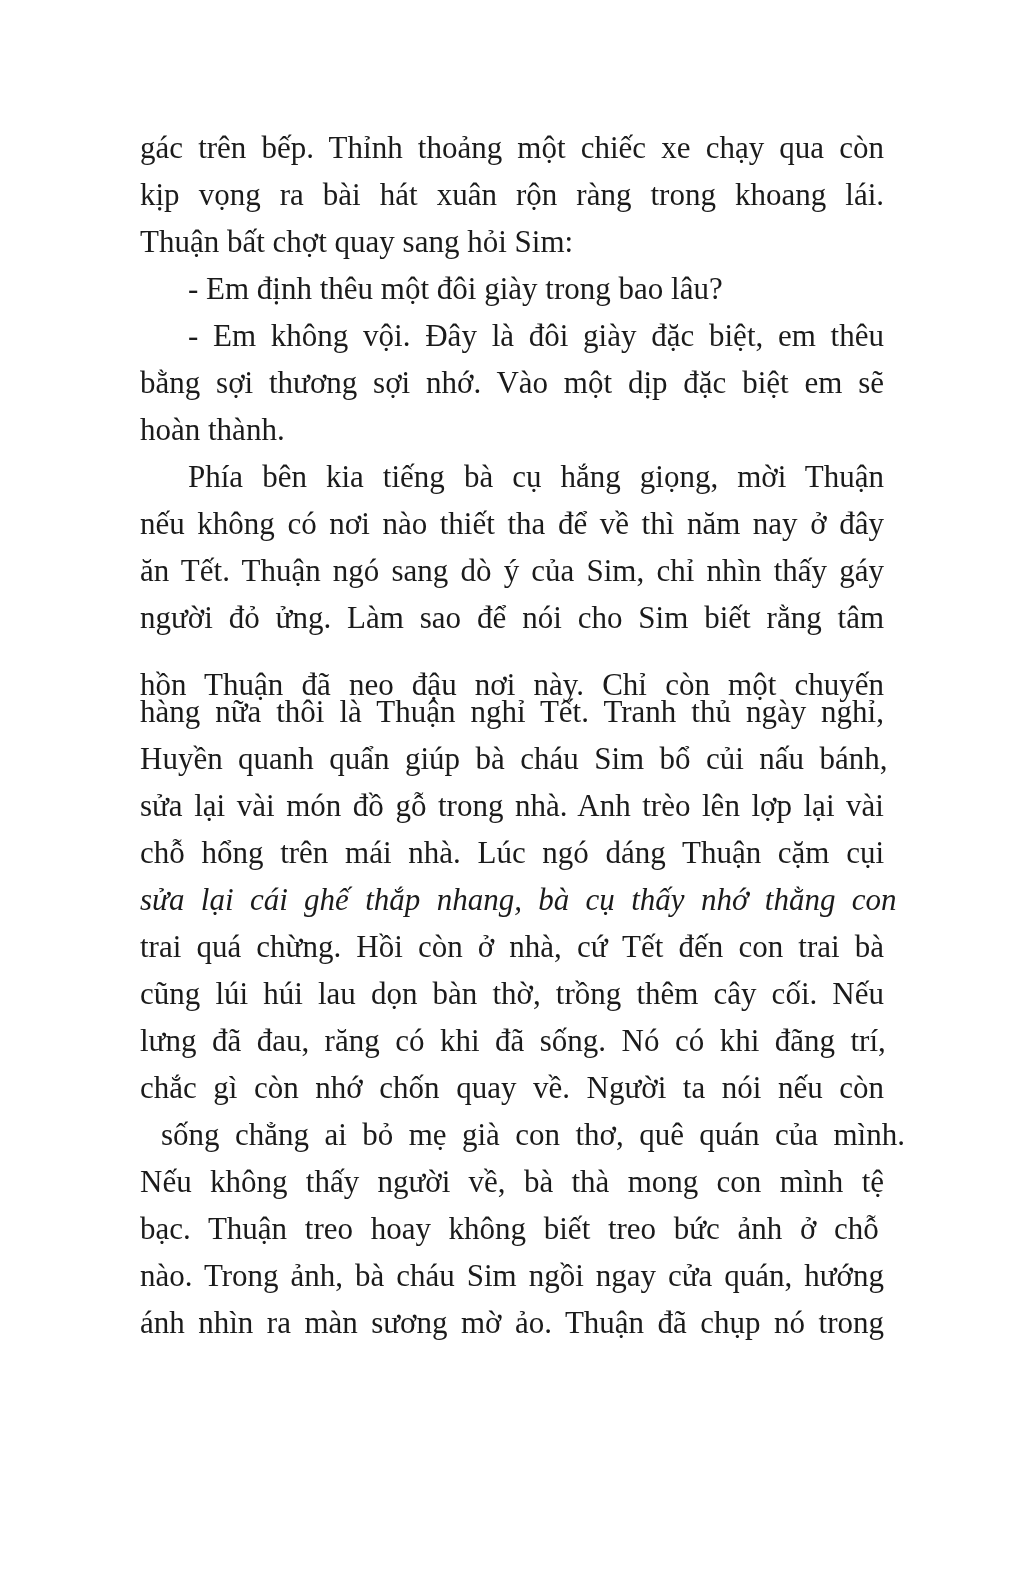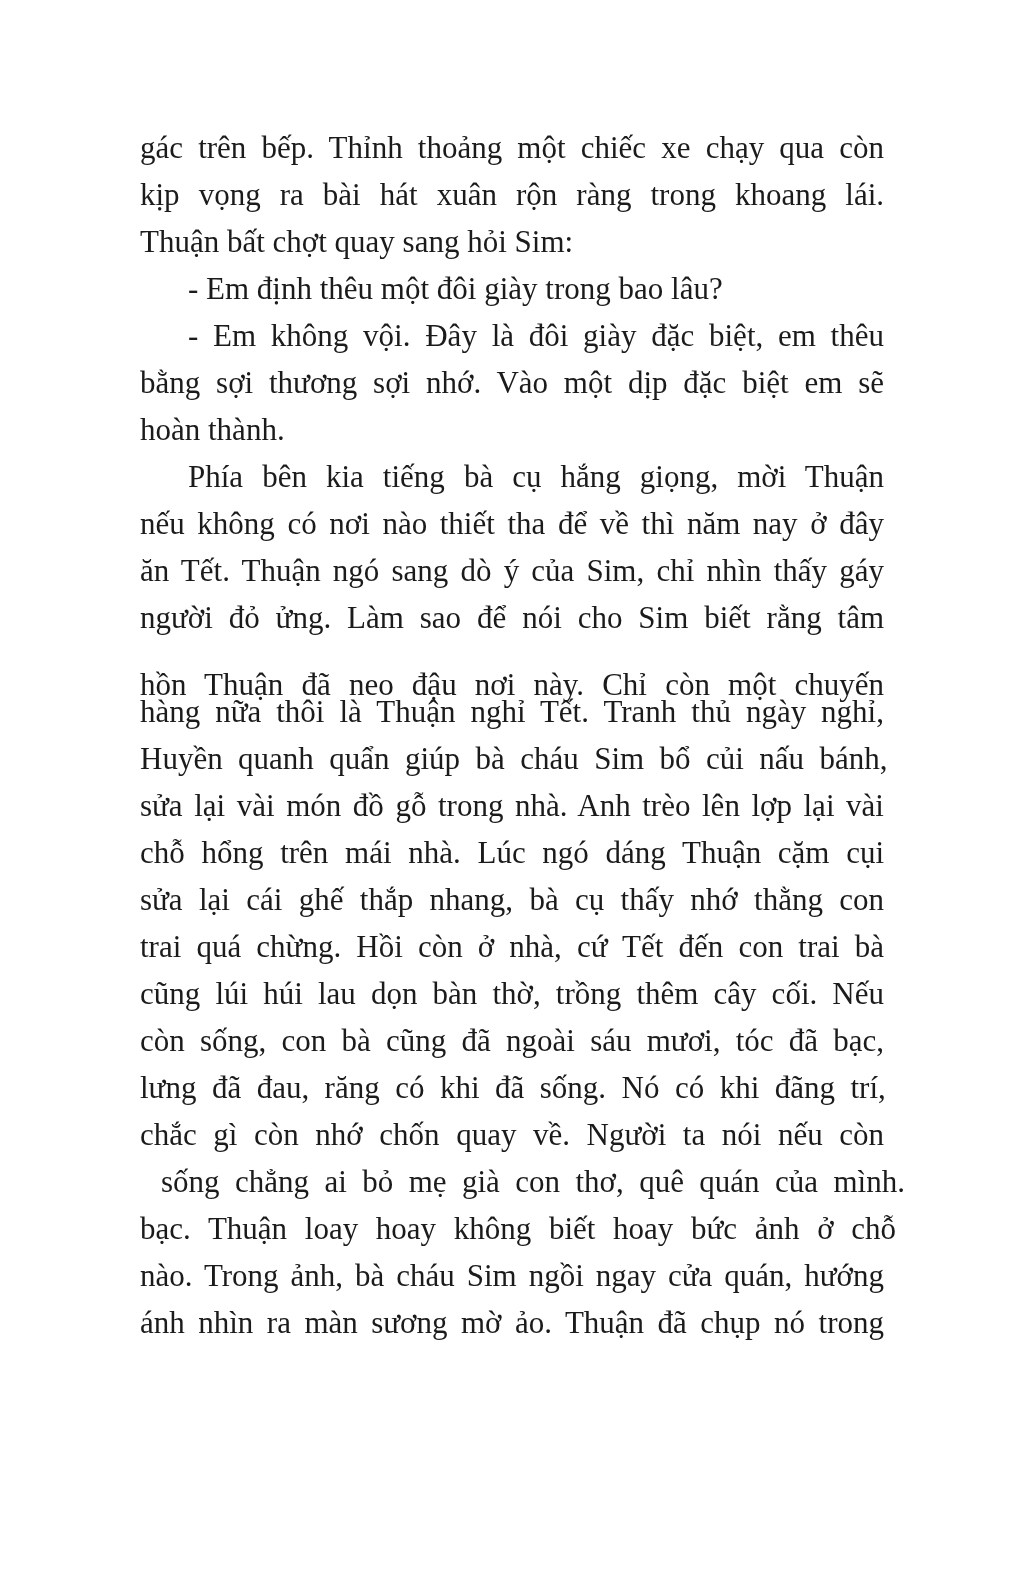--- a/index.html
+++ b/index.html
@@ -76,28 +76,28 @@
       <div class="line"><span class="line-text">hoàn thành.</span></div>
       <div class="line indent"><span class="line-text" style="word-spacing: 11.29px;">Phía bên kia tiếng bà cụ hắng giọng, mời Thuận</span></div>
       <div class="line"><span class="line-text" style="word-spacing: 4.84px;">nếu không có nơi nào thiết tha để về thì năm nay ở đây</span></div>
       <div class="line"><span class="line-text" style="word-spacing: 4.41px; font-family: Liberation Serif, serif;">ăn Tết. Thuận ngó sang dò ý của Sim, chỉ nhìn thấy gáy</span></div>
       <div class="line"><span class="line-text" style="word-spacing: 8.15px;">người đỏ ửng. Làm sao để nói cho Sim biết rằng tâm</span></div>
       <div class="line"><span class="line-text" style="word-spacing: 10.43px; margin-top: 20px;">hồn Thuận đã neo đậu nơi này. Chỉ còn một chuyến</span></div>
       <div class="line"><span class="line-text" style="word-spacing: 7.22px;">hàng nữa thôi là Thuận nghỉ Tết. Tranh thủ ngày nghỉ,</span></div>
       <div class="line"><span class="line-text" style="word-spacing: 7.68px;">Huyền quanh quẩn giúp bà cháu Sim bổ củi nấu bánh,</span></div>
       <div class="line"><span class="line-text" style="word-spacing: 3.81px;">sửa lại vài món đồ gỗ trong nhà. Anh trèo lên lợp lại vài</span></div>
       <div class="line"><span class="line-text" style="word-spacing: 8.95px;">chỗ hổng trên mái nhà. Lúc ngó dáng Thuận cặm cụi</span></div>
-      <div class="line"><span class="line-text" style="word-spacing: 8.59px;">sửa lại cái ghế thắp nhang, bà cụ thấy nhớ thằng con</span></div>
+      <div class="line"><span class="line-text" style="word-spacing: 8.59px; font-style: italic;">sửa lại cái ghế thắp nhang, bà cụ thấy nhớ thằng con</span></div>
       <div class="line"><span class="line-text" style="word-spacing: 7.38px;">trai quá chừng. Hồi còn ở nhà, cứ Tết đến con trai bà</span></div>
       <div class="line"><span class="line-text" style="word-spacing: 7.37px;">cũng lúi húi lau dọn bàn thờ, trồng thêm cây cối. Nếu</span></div>
-      <div class="line"><span class="line-text" style="word-spacing: 7.49px;">còn sống, con bà cũng đã ngoài sáu mươi, tóc đã bạc,</span></div>
       <div class="line"><span class="line-text" style="word-spacing: 7.73px;">lưng đã đau, răng có khi đã sống. Nó có khi đãng trí,</span></div>
       <div class="line"><span class="line-text" style="word-spacing: 8.82px;">chắc gì còn nhớ chốn quay về. Người ta nói nếu còn</span></div>
       <div class="line"><span class="line-text" style="word-spacing: 7.68px; margin-left: 21px;">sống chẳng ai bỏ mẹ già con thơ, quê quán của mình.</span></div>
-      <div class="line"><span class="line-text" style="word-spacing: 9.93px;">bạc. Thuận loay hoay không biết hoay bức ảnh ở chỗ</span></div>
+      <div class="line"><span class="line-text" style="word-spacing: 10.56px;">Nếu không thấy người về, bà thà mong con mình tệ</span></div>
+      <div class="line"><span class="line-text" style="word-spacing: 9.93px;">bạc. Thuận treo hoay không biết treo bức ảnh ở chỗ</span></div>
       <div class="line"><span class="line-text" style="word-spacing: 4.22px;">nào. Trong ảnh, bà cháu Sim ngồi ngay cửa quán, hướng</span></div>
       <div class="line"><span class="line-text" style="word-spacing: 5.73px;">ánh nhìn ra màn sương mờ ảo. Thuận đã chụp nó trong</span></div>
     </div>
   <div class="footer">
     <span class="pagenum">14</span>
     <span class="dot">•</span>
     <span class="author">Vũ Thị Huyền Trang</span>
   </div>
 </div>
 

